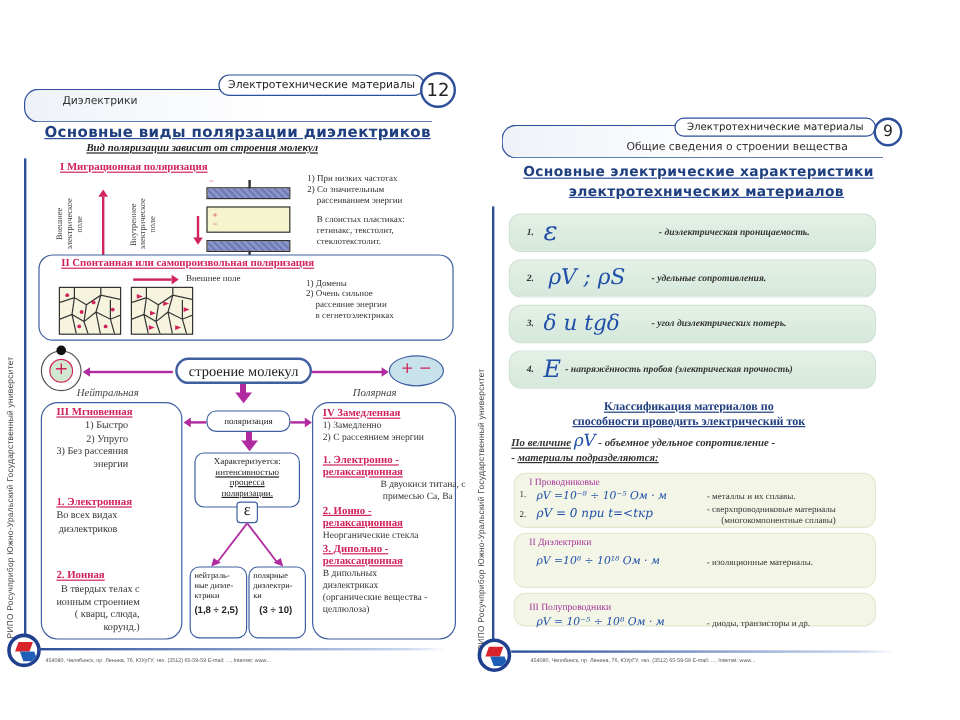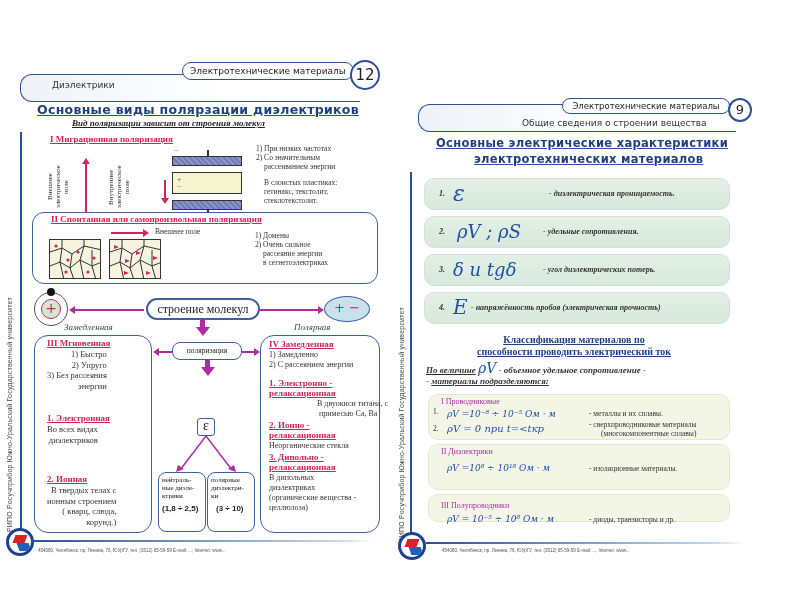--- a/index.html
+++ b/index.html
@@ -150,21 +150,21 @@
   <div class="abs" style="left:22px; top:240px; width:34px; height:34px; border:1.5px solid #555; border-radius:50%;">
     <div class="abs" style="left:12px; top:-5px; width:8px; height:8px; border-radius:50%; background:#111;"></div>
     <div class="abs" style="left:6px; top:6px; width:20px; height:20px; border-radius:50%; border:1.5px solid #d0245a; background:#cfe8cf; text-align:center; line-height:16px; color:#d0245a; font-size:14px; font-family:'DejaVu Sans',sans-serif;">+</div>
   </div>
   <div class="mag-line" style="left:62px; top:257px; width:70px;"></div>
   <div class="mag-arrow-l" style="left:57px; top:254px;"></div>
   <div class="node" style="left:134px; top:246px; width:114px; height:22px; line-height:18px; font-size:12px; border-radius:11px; border-width:2px;">строение молекул</div>
   <div class="mag-line" style="left:248px; top:257px; width:62px;"></div>
   <div class="mag-arrow-r" style="left:306px; top:254px;"></div>
   <div class="abs" style="left:312px; top:244px; width:46px; height:26px; border-radius:50%; border:1.5px solid #3f5fa0; background:#c8e2ec; text-align:center; line-height:22px; color:#d0245a; font-size:13px; font-family:'DejaVu Sans',sans-serif; white-space:pre;">+ −</div>
-  <div class="abs" style="left:52px; top:270px; font-style:italic; font-size:9px; color:#444;">Замедленная</div>
+  <div class="abs" style="left:52px; top:270px; font-style:italic; font-size:9px; color:#444;">Нейтральная</div>
   <div class="abs" style="left:282px; top:270px; font-style:italic; font-size:9px; color:#444;">Полярная</div>
 
   <div class="mag-stem" style="left:188px; top:268px; height:8px;"></div>
   <div class="mag-down" style="left:184px; top:275px;"></div>
 
   <div class="rbox" style="left:22px; top:283px; width:118px; height:198px; border-radius:14px;text-align:right;">
     <div class="abs sec-red" style="left:12px; top:2px;">III Мгновенная</div>
     <div class="abs small" style="left:12px; top:13px; font-size:8.5px; line-height:10.5px;">
       <div>1) Быстро</div>
       <div>2) Упруго</div>
@@ -186,20 +186,26 @@
   </div>
 
   <div class="mag-line" style="left:146px; top:299px; width:14px;"></div>
   <div class="mag-arrow-l" style="left:141px; top:296px;"></div>
   <div class="node" style="left:160px; top:290px; width:70px; height:18px; line-height:15px; font-size:7.5px;">поляризация</div>
   <div class="mag-line" style="left:230px; top:299px; width:14px;"></div>
   <div class="mag-arrow-r" style="left:242px; top:296px;"></div>
   <div class="mag-stem" style="left:193px; top:308px; height:8px;"></div>
   <div class="mag-down" style="left:189px; top:315px;"></div>
 
+  <div class="node" style="left:150px; top:325px; width:88px; height:46px; white-space:normal; font-size:7.5px; line-height:8.5px; padding-top:3px;">
+    <div>Характеризуется:</div>
+    <div style="text-decoration:underline;">интенсивностью</div>
+    <div style="text-decoration:underline;">процесса</div>
+    <div style="text-decoration:underline;">поляризации.</div>
+  </div>
   <div class="node" style="left:185px; top:366px; width:18px; height:18px; line-height:14px; font-size:14px; border-radius:3px;">ε</div>
   <svg class="abs" width="80" height="40" style="left:154px; top:384px;">
     <line x1="40" y1="0" x2="14" y2="34" stroke="#b02aa0" stroke-width="1.5"></line>
     <line x1="40" y1="0" x2="66" y2="34" stroke="#b02aa0" stroke-width="1.5"></line>
     <polygon points="10,36 18,33 12,29" fill="#b02aa0"></polygon>
     <polygon points="70,36 62,33 68,29" fill="#b02aa0"></polygon>
   </svg>
 
   <div class="node" style="left:146px; top:420px; width:48px; height:60px; white-space:normal; font-size:7px; line-height:8px; padding-top:3px; text-align:left; padding-left:3px;">
     <div>нейтраль-</div>

